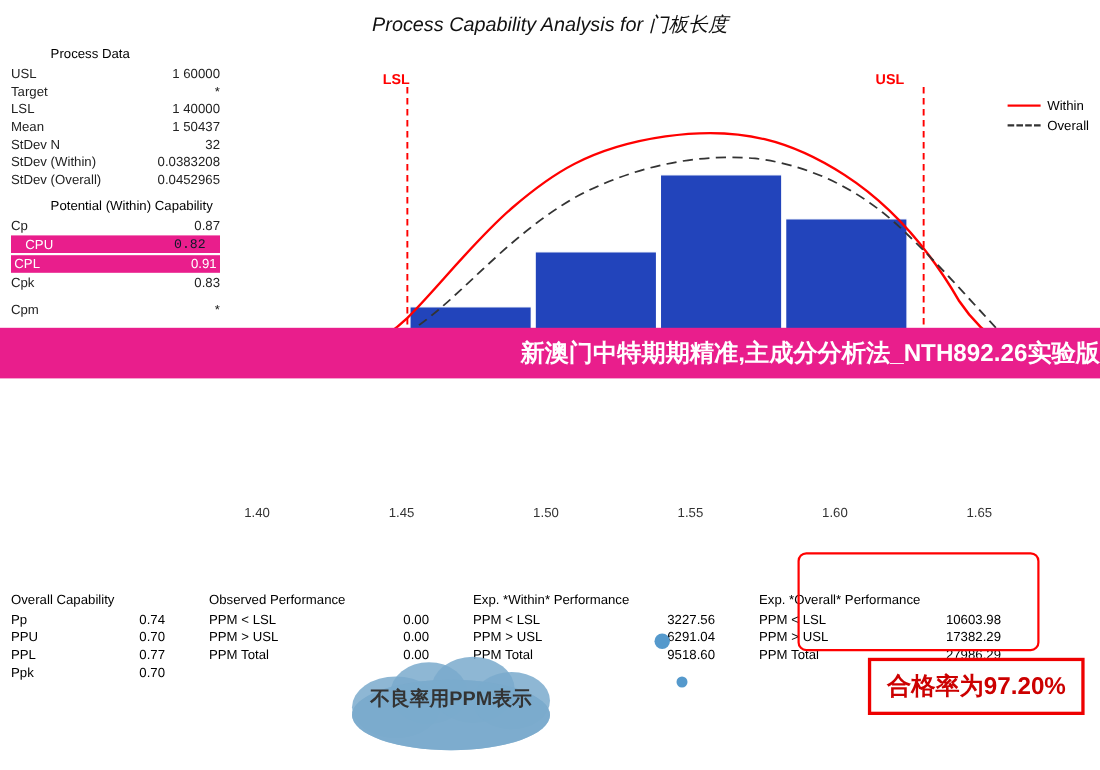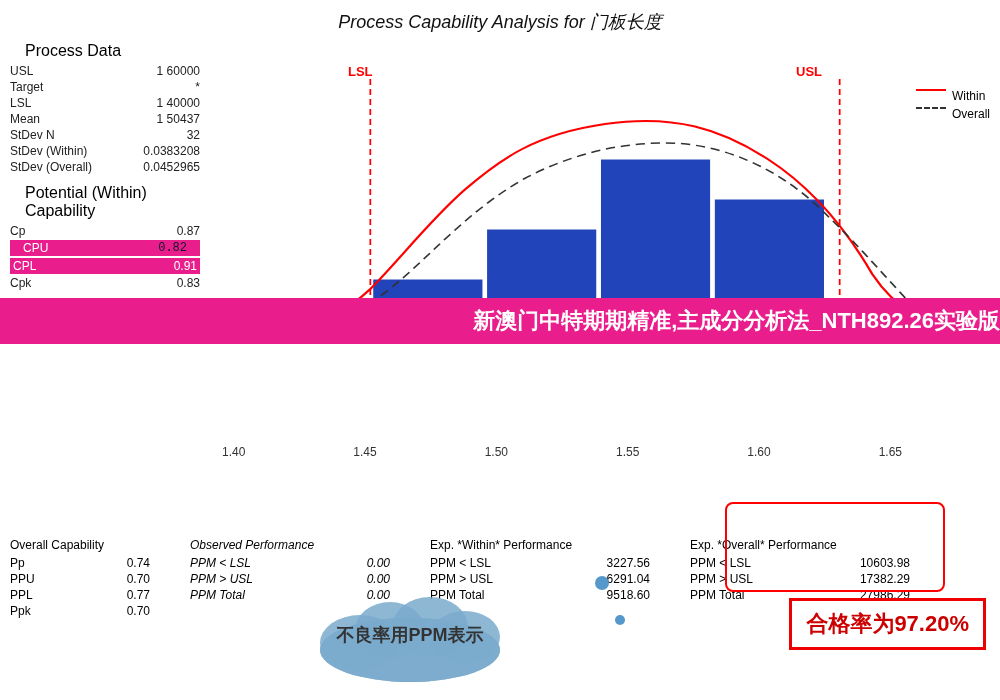--- a/index.html
+++ b/index.html
@@ -32,23 +32,23 @@
     }
 
     
     .left-panel {
       width: 210px;
       padding: 8px 10px;
       flex-shrink: 0;
     }
 
     .process-data-title {
-      font-size: 16px;
+      font-size: 12px;
       margin-bottom: 4px;
-      margin-left: 15px;
+      margin-left: 36px;
     }
 
     .data-row {
       display: flex;
       justify-content: space-between;
       margin-bottom: 2px;
       font-size: 12px;
     }
 
     .data-label { color: #222; }
@@ -91,20 +91,21 @@
 
     
     .legend {
       position: absolute;
       top: 55px;
       right: 10px;
       font-size: 12px;
     }
     .legend-item {
       display: flex;
+      align-items: center;
       margin-bottom: 4px;
     }
     .legend-line {
       width: 30px;
       height: 2px;
       margin-right: 6px;
     }
     .legend-solid { background: red; }
     .legend-dashed {
       background: transparent;
@@ -297,21 +298,21 @@
                C 250,80 280,55 340,45 C 400,35 440,50 480,80
                C 520,110 550,155 570,195 C 590,230 620,250 650,255" fill="none" stroke="red" stroke-width="2"></path>
 
       <path d="M 80,255 C 110,248 140,225 165,200 C 195,170 225,130 270,100
                C 310,75 360,60 410,65 C 460,72 500,100 530,135
                C 560,168 590,210 620,245 C 640,260 660,258 680,255" fill="none" stroke="#333" stroke-width="1.5" stroke-dasharray="8,5"></path>
 
       <line x1="60" y1="260" x2="680" y2="260" stroke="#333" stroke-width="1"></line>
     </svg>
 
-    <div class="xaxis-labels" style="bottom: 195px; left: 12px; width: 680px; gap: 20px;">
+    <div class="xaxis-labels" style="bottom: 181px; left: 12px; width: 680px; gap: 20px;">
       <span>1.40</span>
       <span>1.45</span>
       <span>1.50</span>
       <span>1.55</span>
       <span>1.60</span>
       <span>1.65</span>
     </div>
 
     <div class="legend">
       <div class="legend-item">
@@ -342,21 +343,21 @@
     <div class="data-row">
       <span>PPL</span>
       <span>0.77</span>
     </div>
     <div class="data-row">
       <span>Ppk</span>
       <span>0.70</span>
     </div>
   </div>
 
-  <div class="stat-group" style="width:200px; margin-left:20px;font-style:italic;">
+  <div class="stat-group" style="width:200px; margin-left:20px;">
     <div class="stat-group-title">Observed Performance</div>
     <div class="data-row">
       <span>PPM &lt; LSL</span>
       <span style="margin-left:8px;">0.00</span>
     </div>
     <div class="data-row">
       <span>PPM &gt; USL</span>
       <span style="margin-left:8px;">0.00</span>
     </div>
     <div class="data-row">

